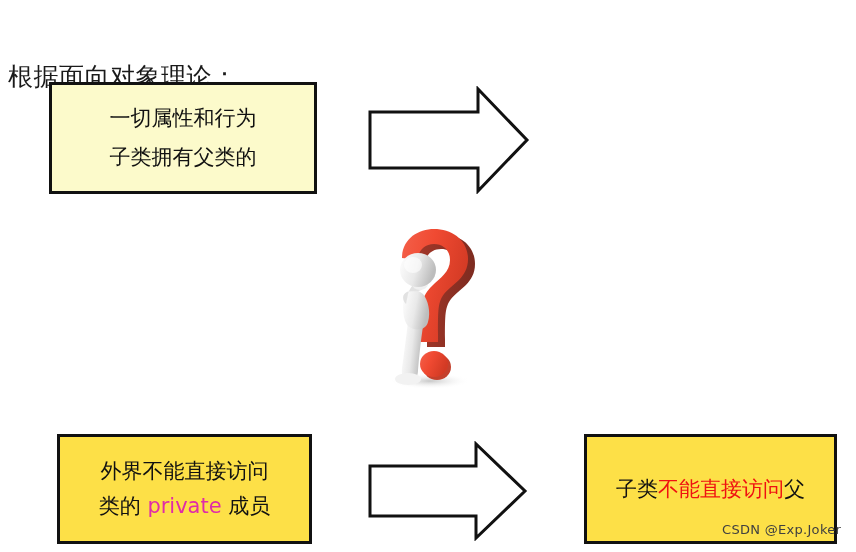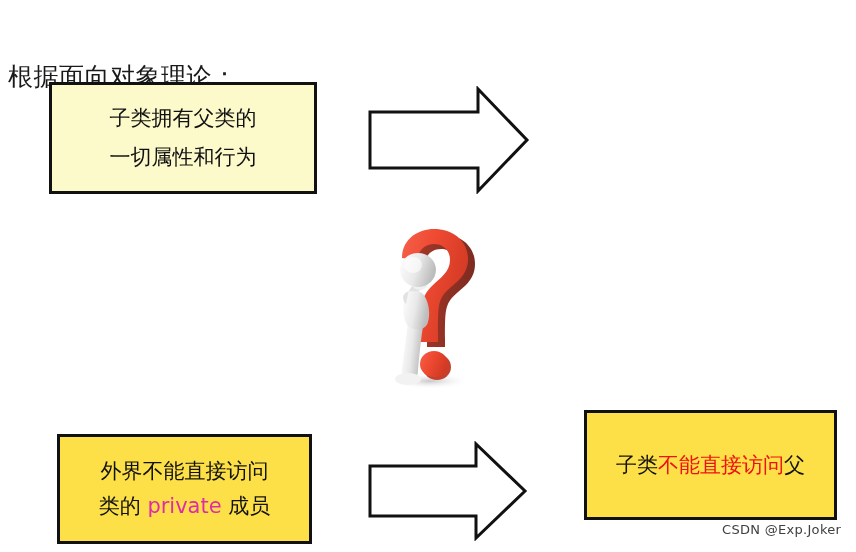--- a/index.html
+++ b/index.html
@@ -46,21 +46,21 @@
     flex-direction: column;
     align-items: center;
     justify-content: center;
   }
   .box-yellow { background: #fcfacb; }
   .box-green  { background: #fde047; }
 
   #box-inherit  { left: 49px;  top: 82px;  width: 268px; height: 112px; }
   #box-access   { left: 584px; top: 82px;  width: 253px; height: 112px; }
   #box-private  { left: 57px;  top: 434px; width: 255px; height: 110px; }
-  #box-noaccess { left: 584px; top: 410px; width: 253px; height: 110px; gap: 45px; }
+  #box-noaccess { left: 584px; top: 434px; width: 253px; height: 110px; gap: 45px; }
 
   .box-line {
     font-size: 21px;
     line-height: 1;
     color: #111111;
     white-space: nowrap;
     text-align: center;
   }
   .box-line + .box-line { margin-top: 18px; }
 
@@ -99,22 +99,22 @@
 </style>
 </head>
 <body>
 
 <div class="stage">
 
   <div class="heading" id="heading-oop">根据面向对象理论：</div>
 
 
   <div class="box box-yellow" id="box-inherit">
+    <div class="box-line">一切属性和行为</div>
     <div class="box-line">子类拥有父类的</div>
-    <div class="box-line">一切属性和行为</div>
   </div>
 
   <div class="arrow" id="arrow-top">
     <svg viewBox="0 0 162 108" width="162" height="108">
       <polygon points="2,26 110,26 110,3 159,54 110,105 110,82 2,82" fill="#ffffff" stroke="#111111" stroke-width="3" stroke-linejoin="miter"></polygon>
     </svg>
   </div>
 
 
   <div id="question-figure">

